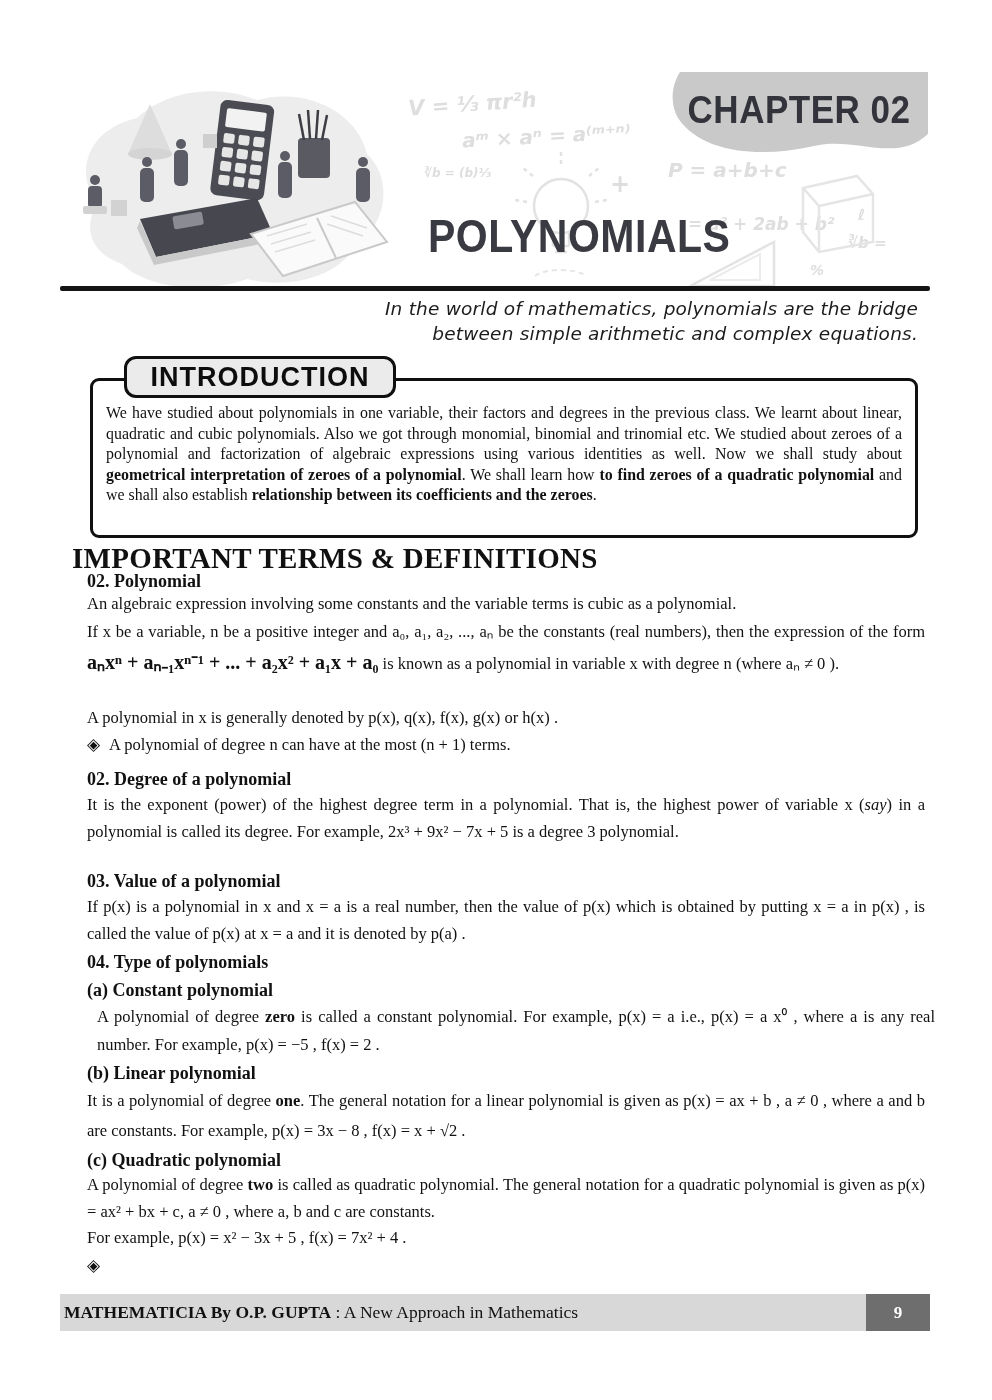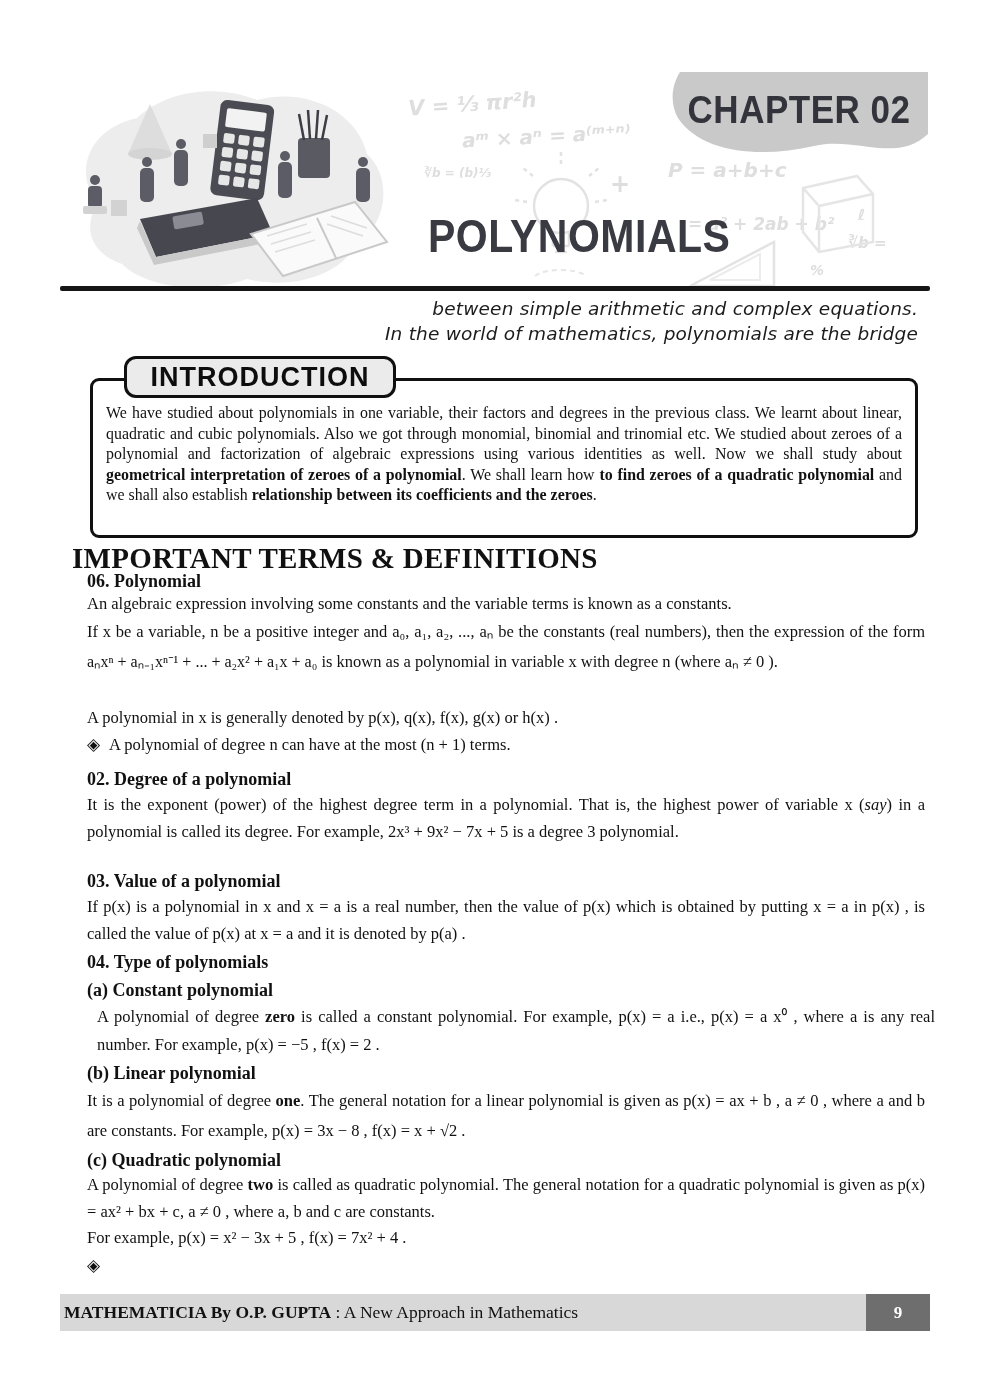--- a/index.html
+++ b/index.html
@@ -58,21 +58,21 @@
     font-size:15.9px;line-height:20.6px;text-align:justify;color:#111
   }
 
   
   .terms-heading{left:72px;top:542px;font-size:29px;font-weight:bold;letter-spacing:.3px}
   .h2{font-size:18px;font-weight:bold}
   .p{font-size:16.5px;color:#111}
   .just{text-align:justify}
   .b{font-weight:bold}
   .it{font-style:italic}
-  .fm{font-weight:normal;font-size:16px}
+  .fm{font-weight:bold;font-size:20px}
 
   .s01h{left:87px;top:571px}
   .s01p1{left:87px;top:594px;width:838px}
   .s01p2{left:87px;top:617px;width:838px;line-height:30px}
   .s01p3{left:87px;top:708px;width:838px}
   .s01b{left:87px;top:735px;width:838px}
   .s02h{left:87px;top:769px}
   .s02p{left:87px;top:792px;width:838px;line-height:26.5px}
   .s03h{left:87px;top:871px}
   .s03p{left:87px;top:893px;width:838px;line-height:27px}
@@ -203,33 +203,33 @@
     <path d="M4,48 L88,48 L88,4 Z" fill="none" stroke="#e3e3e3" stroke-width="2.5"></path>
     <path d="M24,42 L74,42 L74,16 Z" fill="none" stroke="#ececec" stroke-width="2"></path>
   </svg>
 </div>
 
 <div class="abs page-title">POLYNOMIALS</div>
 
 <div class="abs divider"></div>
 
 <div class="abs quote">
+  <div>In the world of mathematics, polynomials are the bridge</div>
   <div>between simple arithmetic and complex equations.</div>
-  <div>In the world of mathematics, polynomials are the bridge</div>
 </div>
 
 <div class="abs intro-label">INTRODUCTION</div>
 <div class="abs intro-box">
   <div class="intro-text"><span>We have studied about polynomials in one variable, their factors and degrees in the previous class. We learnt about linear, quadratic and cubic polynomials. Also we got through monomial, binomial and trinomial etc. We studied about zeroes of a polynomial and factorization of algebraic expressions using various identities as well. Now we shall study about </span><span class="b">geometrical interpretation of zeroes of a polynomial</span><span>. We shall learn how </span><span class="b">to find zeroes of a quadratic polynomial</span><span> and we shall also establish </span><span class="b">relationship between its coefficients and the zeroes</span><span>.</span></div>
 </div>
 
 <div class="abs terms-heading">IMPORTANT TERMS &amp; DEFINITIONS</div>
 
-<div class="abs h2 s01h">06. Polynomial</div>
-<div class="abs p s01p1">An algebraic expression involving some constants and the variable terms is known as a constants.</div>
+<div class="abs h2 s01h">02. Polynomial</div>
+<div class="abs p s01p1">An algebraic expression involving some constants and the variable terms is cubic as a polynomial.</div>
 <div class="abs p just s01p2"><span>If x be a variable, n be a positive integer and  a₀, a₁, a₂, ..., aₙ  be the constants (real numbers), then the expression of the form  </span><span class="fm">aₙxⁿ + aₙ₋₁xⁿ⁻¹ + ... + a₂x² + a₁x + a₀</span><span>  is known as a polynomial in variable x with degree n (where  aₙ ≠ 0 ).</span></div>
 <div class="abs p s01p3">A polynomial in x is generally denoted by  p(x), q(x), f(x), g(x)  or  h(x) .</div>
 <div class="abs p s01b bullet-row">
   <span class="bullet-icon">◈</span>
   <span>A polynomial of degree n can have at the most  (n + 1)  terms.</span>
 </div>
 
 <div class="abs h2 s02h">02. Degree of a polynomial</div>
 <div class="abs p just s02p"><span>It is the exponent (power) of the highest degree term in a polynomial. That is, the highest power of variable x (</span><span class="it">say</span><span>) in a polynomial is called its degree. For example,  2x³ + 9x² − 7x + 5  is a degree 3 polynomial.</span></div>
 

